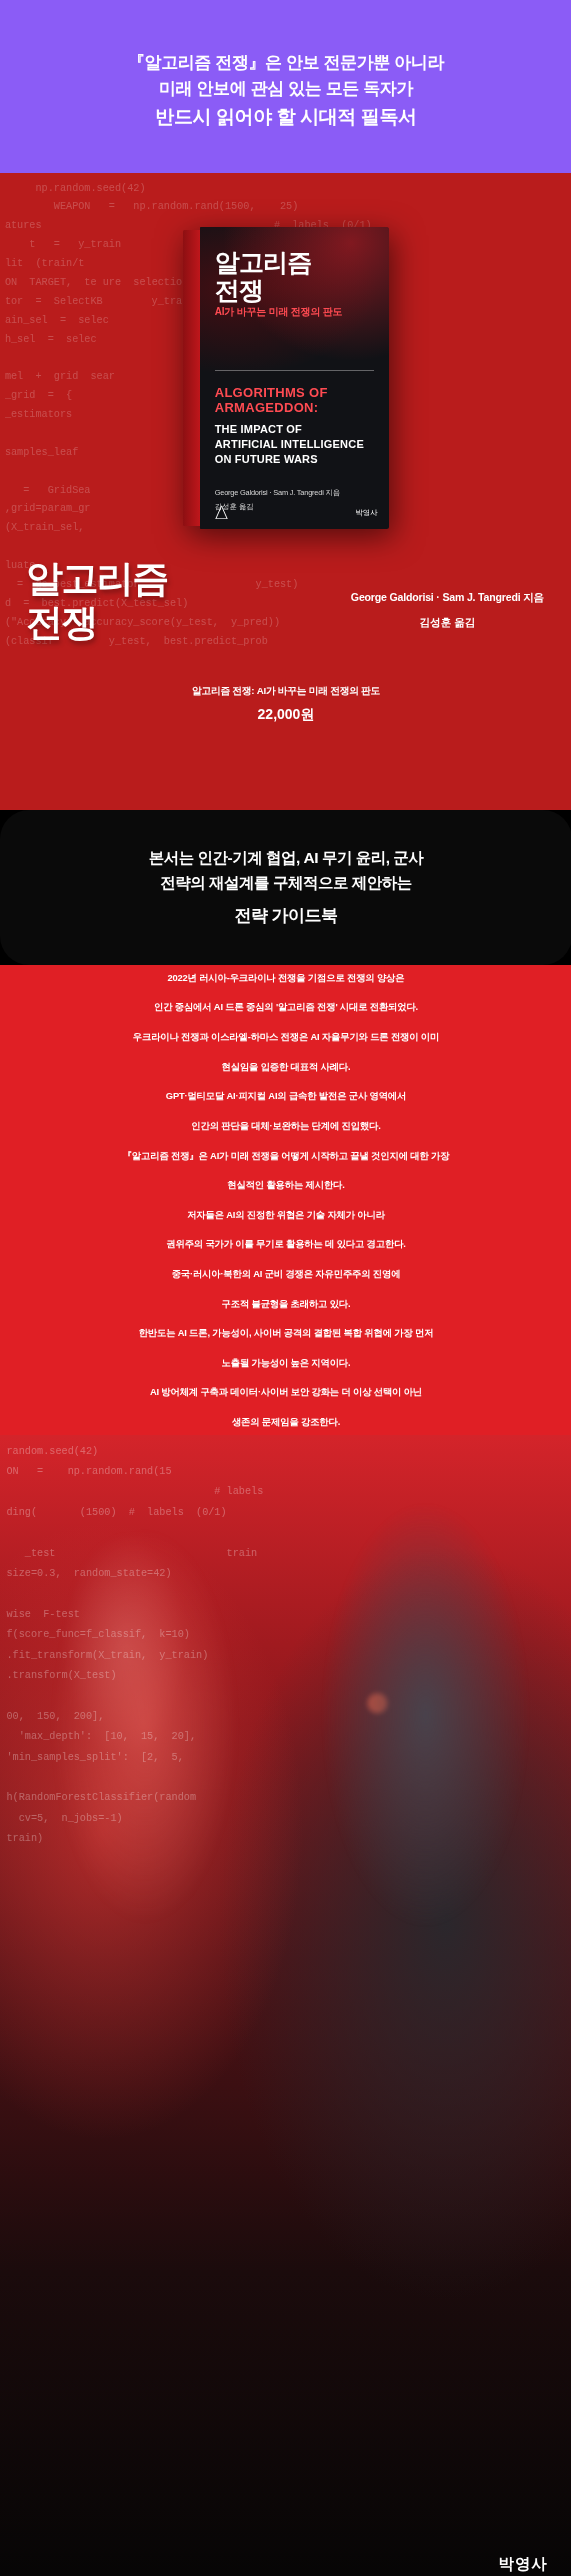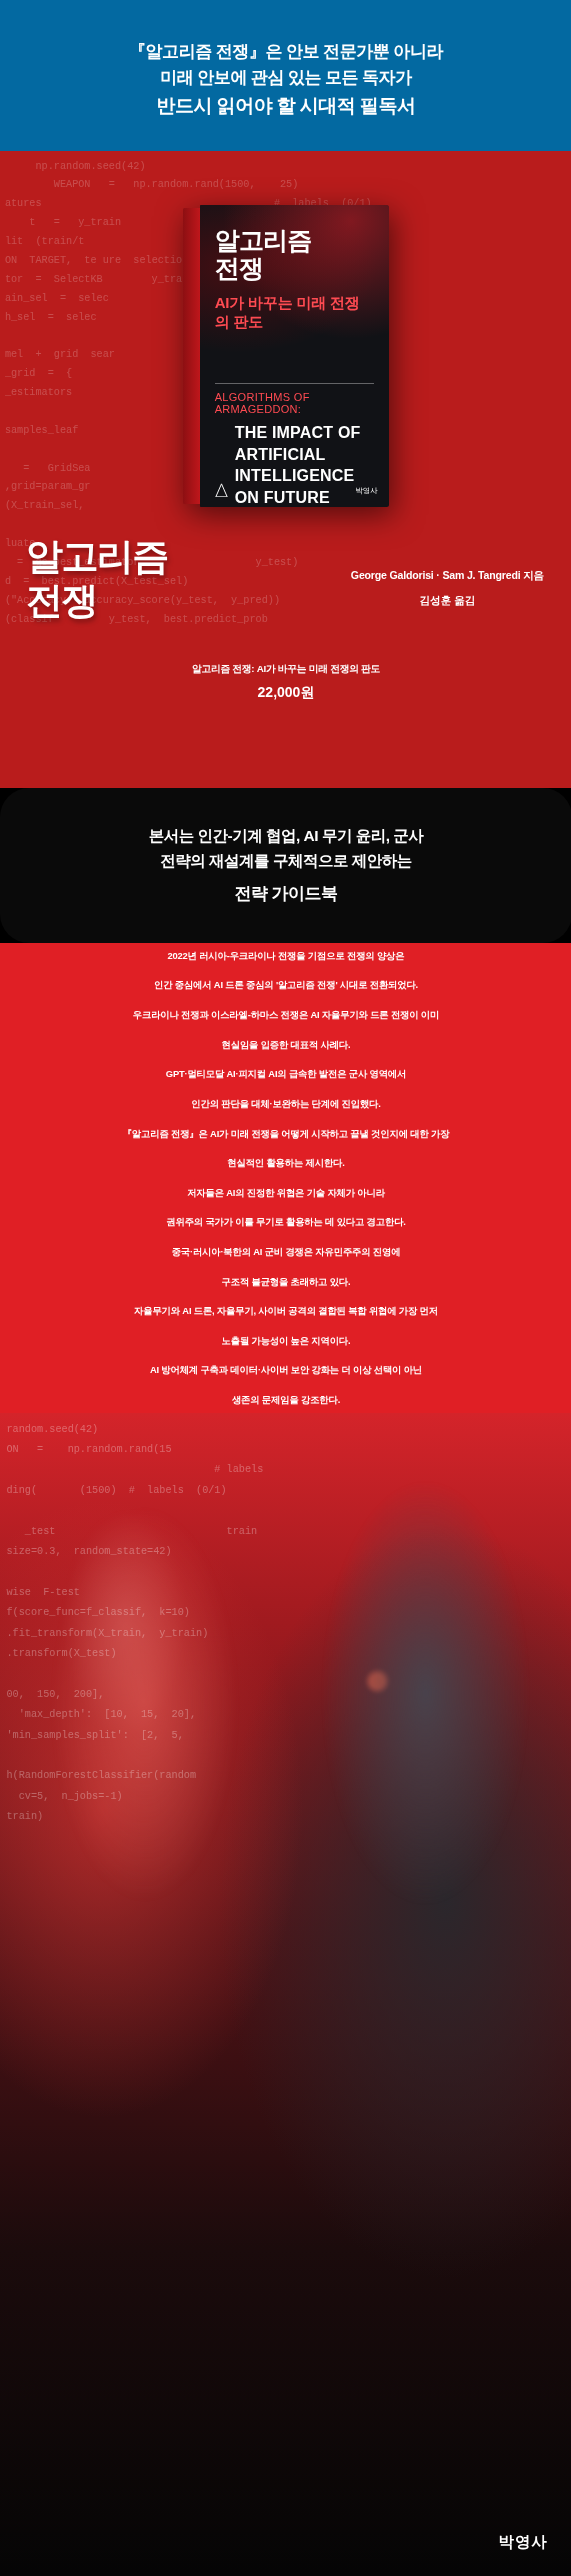--- a/index.html
+++ b/index.html
@@ -14,30 +14,29 @@
     width: 572px;
     height: 2576px;
     position: relative;
     overflow: hidden;
     background: #000;
   }
 
   
   .hero-top {
     position: relative;
-    height: 151px;
-    background: #0369a1;
+    height: 173px;
+    background: #8b5cf6;
     display: flex;
     flex-direction: column;
     align-items: center;
     justify-content: center;
     text-align: center;
     padding-top: 8.2px;
     box-sizing: border-box;
-    font-family: Liberation Serif, serif;
   }
   .hero-top .line {
     color: #ffffff;
     font-size: 17px;
     font-weight: bold;
     line-height: 1.55;
     letter-spacing: -0.4px;
   }
   .hero-top .line.big {
     font-size: 19px;
@@ -105,49 +104,48 @@
   .bc-title {
     position: relative;
     color: #fff;
     font-size: 25px;
     font-weight: bold;
     line-height: 1.12;
     letter-spacing: -0.8px;
   }
   .bc-sub {
     position: relative;
-    margin-top: 12px;
+    margin-top: 1px;
     color: #ff4b52;
-    font-size: 15px;
+    font-size: 10px;
     font-weight: bold;
     letter-spacing: -0.2px;
   }
   .bc-rule {
     position: relative;
     margin-top: 51px;
     height: 0.8px;
     background: rgba(255,255,255,0.35);
   }
   .bc-eng-small {
     position: relative;
-    margin-top: 7px;
+    margin-top: 14px;
     color: #ff4b52;
-    font-size: 11px;
-    font-weight: normal;
+    font-size: 13px;
+    font-weight: bold;
     letter-spacing: 0.3px;
   }
   .bc-eng-big {
     position: relative;
     margin-top: 7.4px;
     color: #ffffff;
-    font-size: 16px;
+    font-size: 11px;
     font-weight: bold;
     line-height: 1.35;
     letter-spacing: 0.2px;
-    margin-left: 20px;
   }
   .bc-authors {
     position: relative;
     margin-top: 21px;
     color: #d8d8d8;
     font-size: 7.4px;
     letter-spacing: -0.2px;
   }
   .bc-translator {
     position: relative;
@@ -407,21 +405,21 @@
     <p>우크라이나 전쟁과 이스라엘-하마스 전쟁은 AI 자율무기와 드론 전쟁이 이미</p>
     <p>현실임을 입증한 대표적 사례다.</p>
     <p>GPT·멀티모달 AI·피지컬 AI의 급속한 발전은 군사 영역에서</p>
     <p>인간의 판단을 대체·보완하는 단계에 진입했다.</p>
     <p>『알고리즘 전쟁』은 AI가 미래 전쟁을 어떻게 시작하고 끝낼 것인지에 대한 가장</p>
     <p>현실적인 활용하는 제시한다.</p>
     <p>저자들은 AI의 진정한 위협은 기술 자체가 아니라</p>
     <p>권위주의 국가가 이를 무기로 활용하는 데 있다고 경고한다.</p>
     <p>중국·러시아·북한의 AI 군비 경쟁은 자유민주주의 진영에</p>
     <p>구조적 불균형을 초래하고 있다.</p>
-    <p>자율무기와 AI 드론, 자율무기, 사이버 공격의 결합된 복합 위협에 가장 먼저</p>
+    <p>한반도는 AI 드론, 가능성이, 사이버 공격의 결합된 복합 위협에 가장 먼저</p>
     <p>노출될 가능성이 높은 지역이다.</p>
     <p>AI 방어체계 구축과 데이터·사이버 보안 강화는 더 이상 선택이 아닌</p>
     <p>생존의 문제임을 강조한다.</p>
   </div>
 
   <div class="bottom-img">
     <div class="bi-gradient"></div>
     <div class="face-left"></div>
     <div class="face-right"></div>
     <div class="bi-code">random.seed(42)

